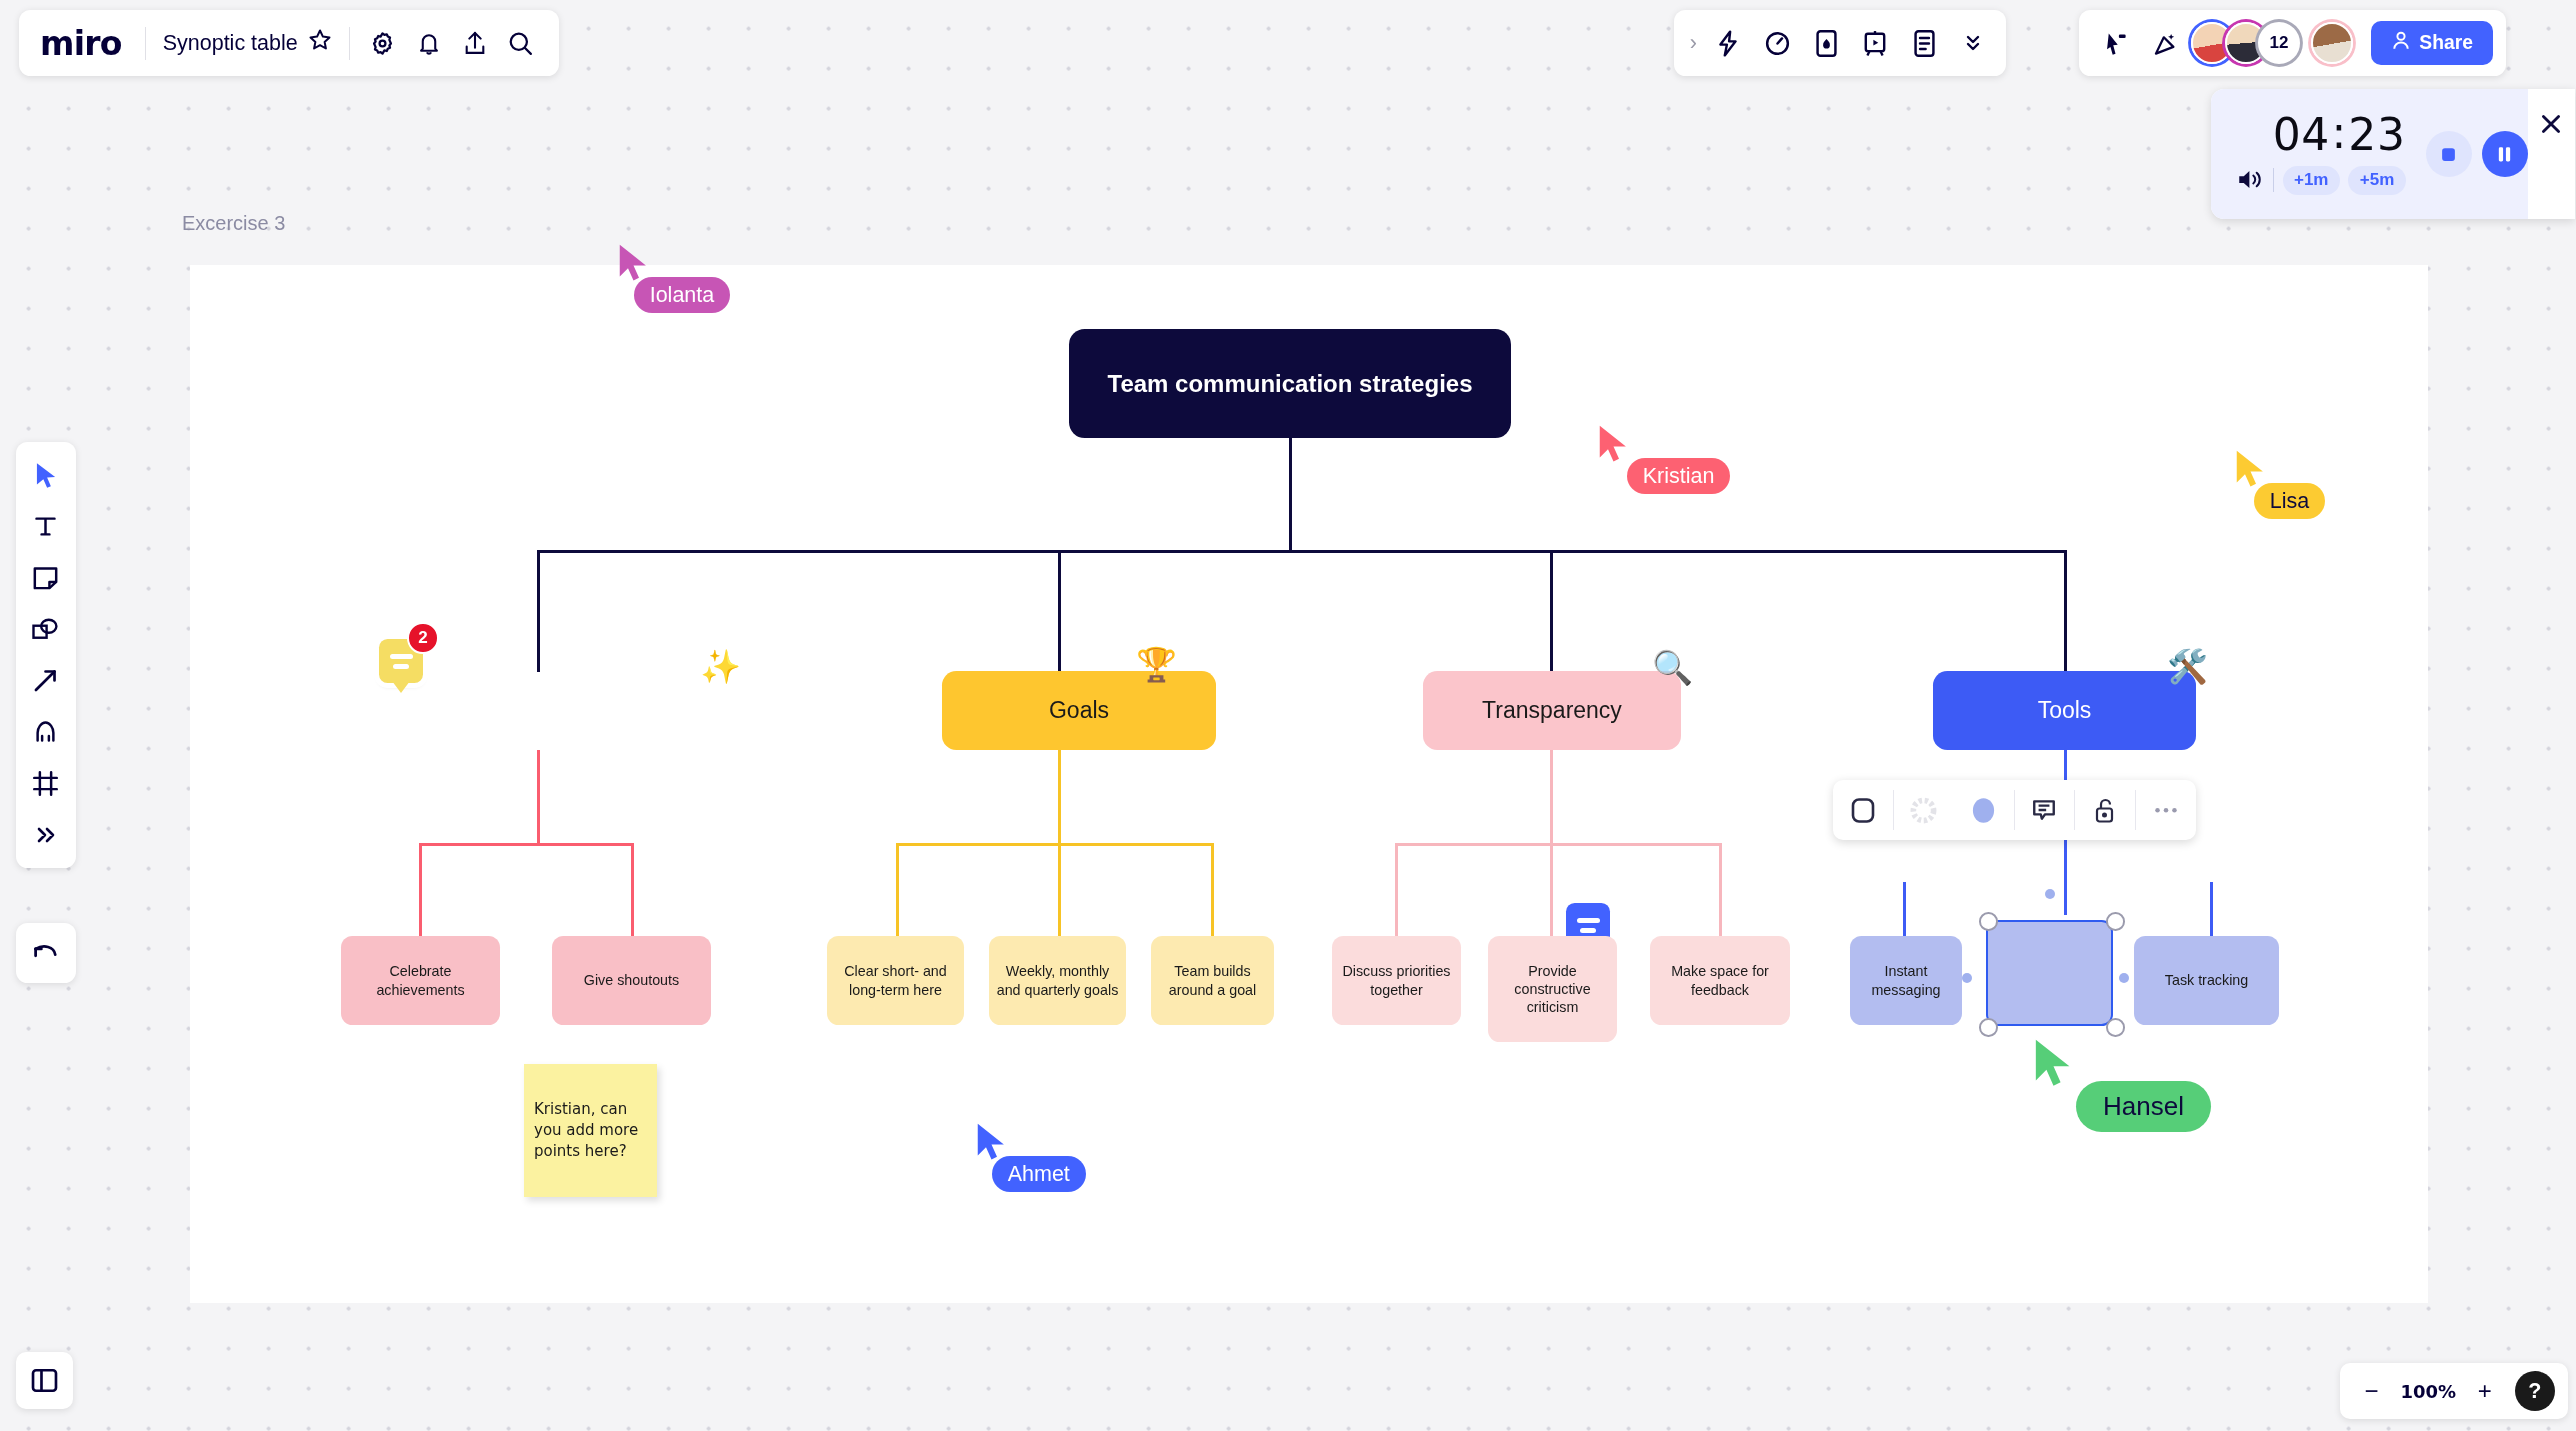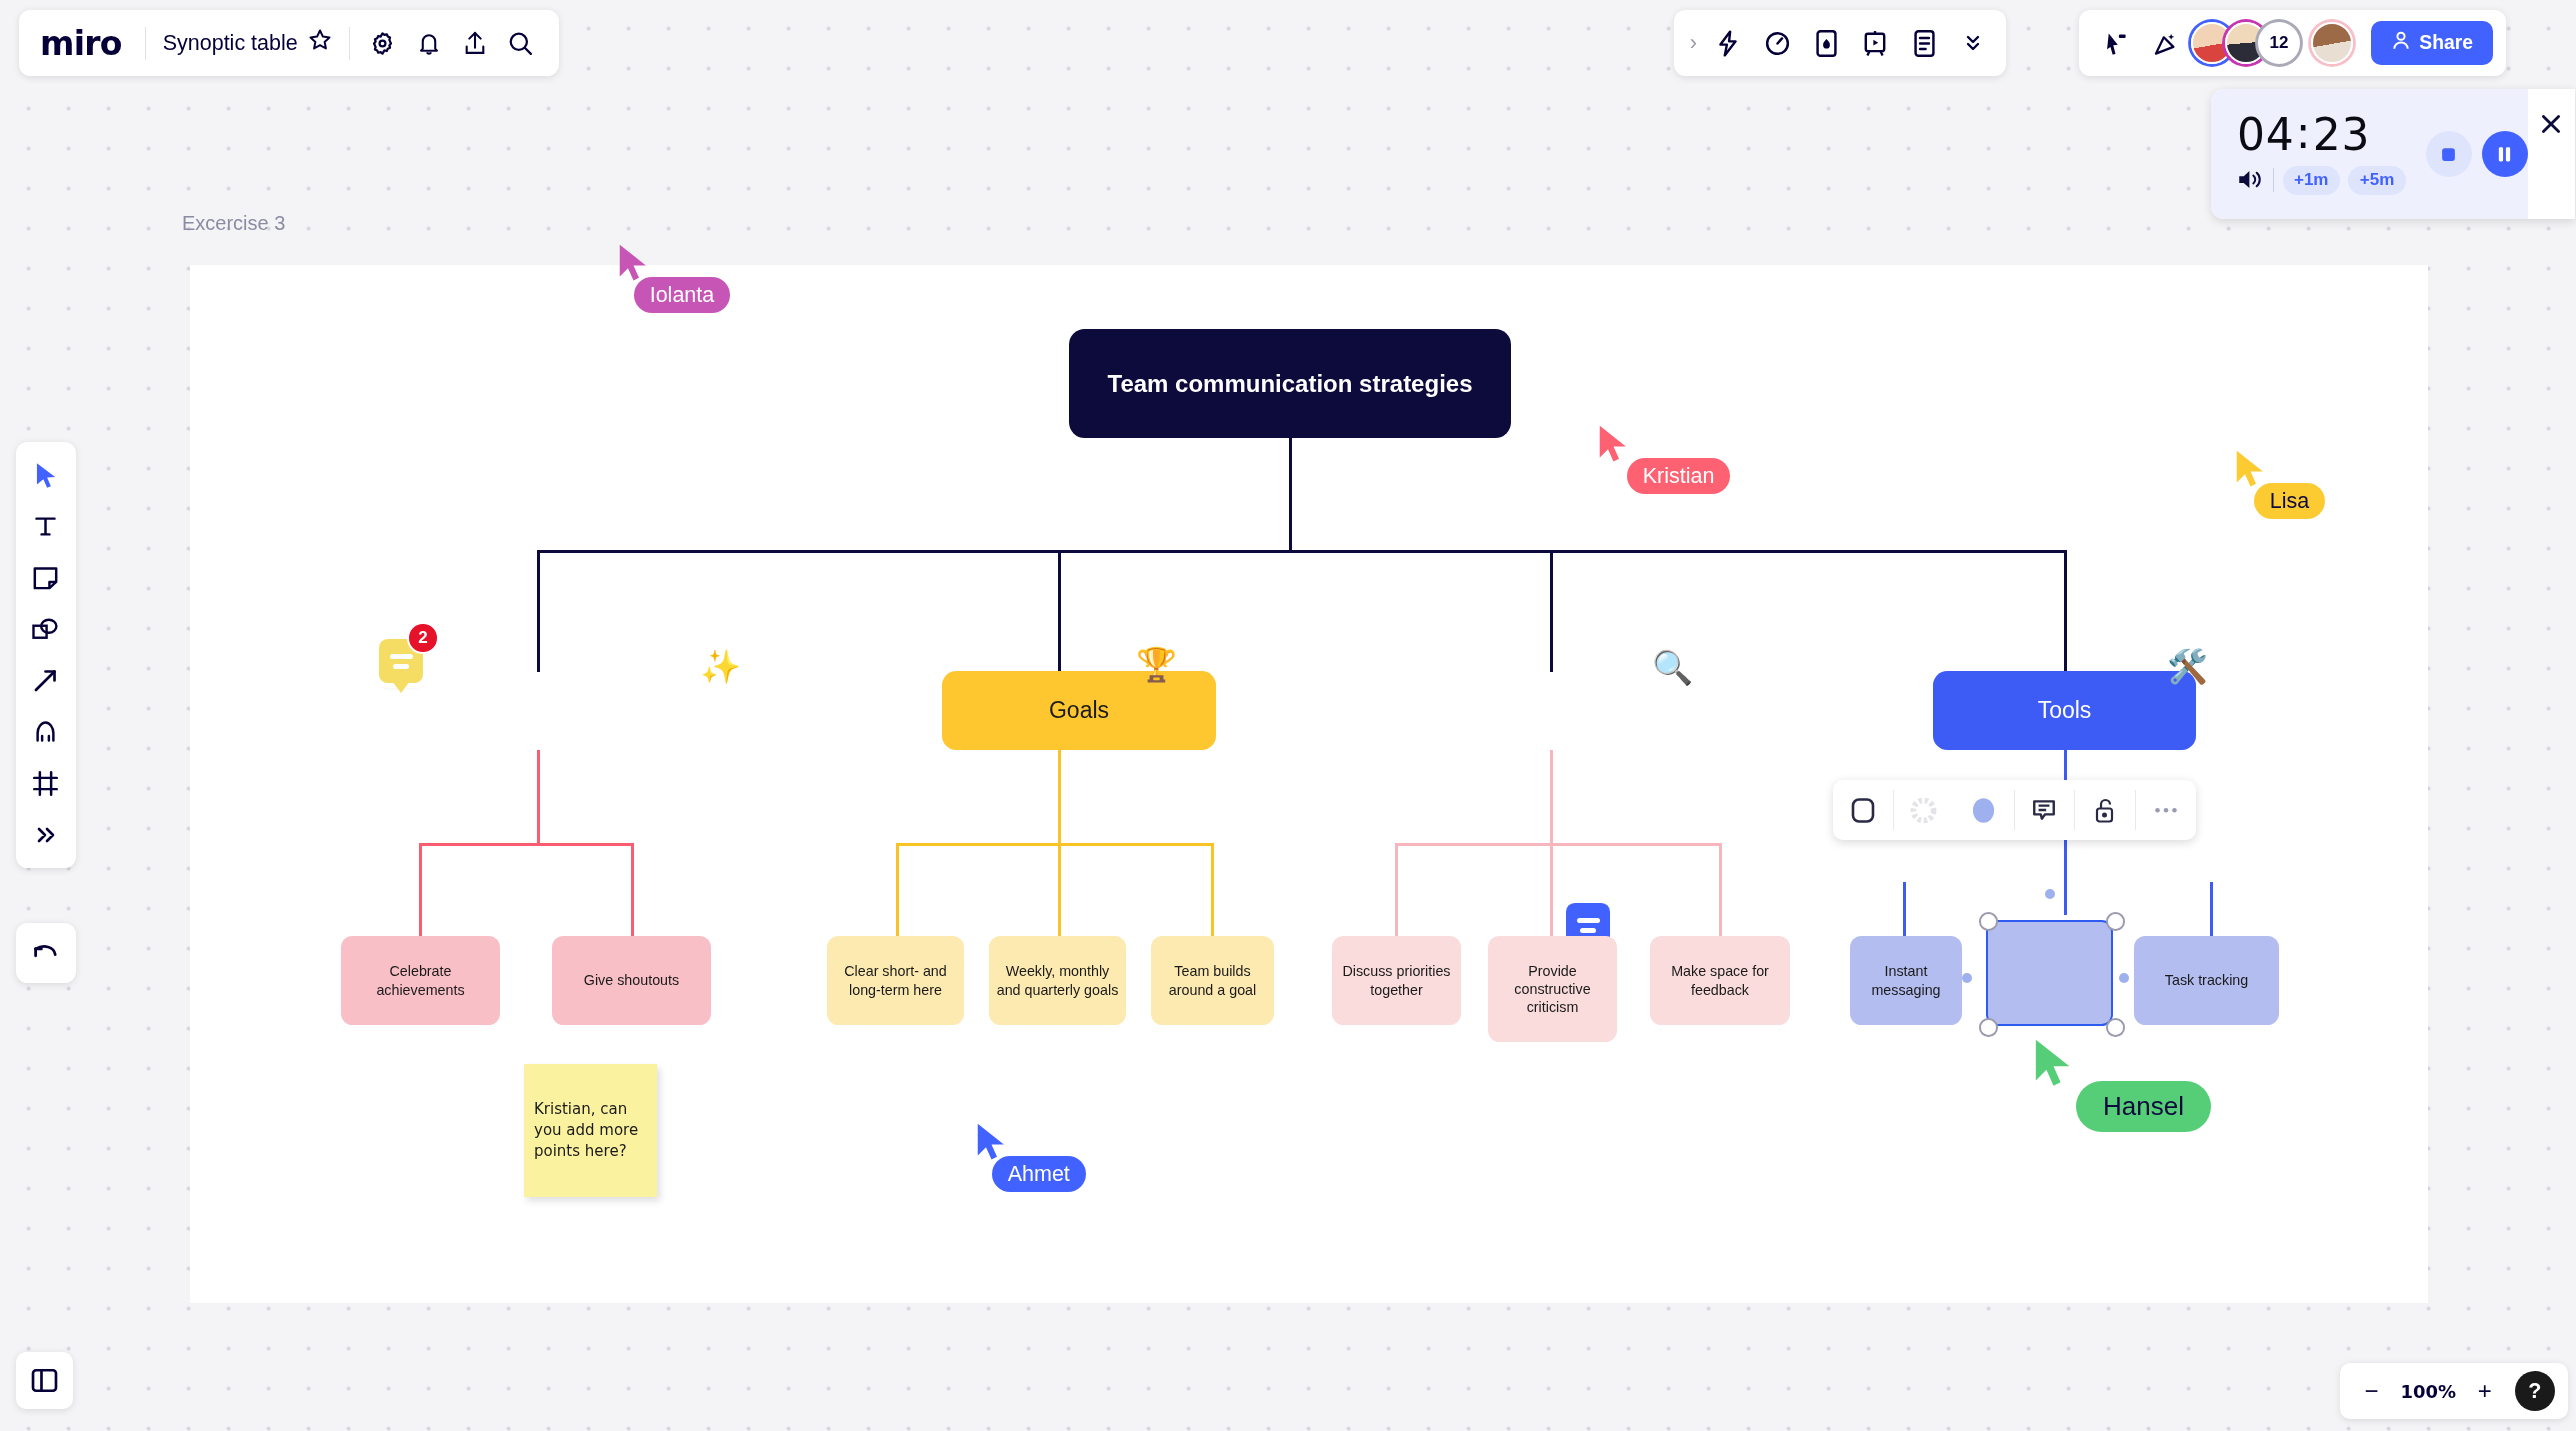--- a/index.html
+++ b/index.html
@@ -97,21 +97,21 @@
     background: #fff;
     border-radius: 13px 0 0 13px;
     box-shadow: 0 2.1px 10px rgba(0,0,0,.12);
     display: flex; align-items: stretch;
   }
   .timer-body {
     background: #eef0fe;
     border-radius: 13px 0 0 13px;
     flex: 1; display: flex; align-items: center; padding-left: 26px; gap: 7.2px;
   }
-  .timer-col { display: flex; flex-direction: column; gap: 0; }
+  .timer-col { display: flex; flex-direction: column; gap: 0; align-items: flex-end; }
   .timer-time {
     font-size: 44px; color: #0b0b14; letter-spacing: 0.7px;
     font-family: "DejaVu Sans", sans-serif; font-weight: 400;
     line-height: 1;
   }
   .timer-time .colon { color:#0b0b14; padding:0 1.4px; position:relative; top:-2.9px;}
   .timer-sub { display: flex; align-items: center; gap: 8.6px; margin-top: 8.6px; }
   .pill {
     background: #dfe4fd; color: #4262ff;
     border-radius: 715px; padding: 4.3px 11.4px;
@@ -308,20 +308,21 @@
   <div class="edge c-pink" style="left:1550px;top:843px;width:2.9px;height:93px;"></div>
   <div class="edge c-pink" style="left:1719px;top:843px;width:2.9px;height:93px;"></div>
 
   <div class="edge c-blue" style="left:2064px;top:750px;width:2.9px;height:165px;"></div>
   <div class="edge c-blue" style="left:1903px;top:882px;width:2.9px;height:57px;"></div>
   <div class="edge c-blue" style="left:2210px;top:882px;width:2.9px;height:57px;"></div>
 
   <div class="node root" style="left:1069px;top:329px;width:442px;height:109px;padding:0 26px;">Team communication strategies</div>
 
   <div class="node lvl1" style="left:942px;top:671px;width:274px;height:79px;background:#fec62f;">Goals</div>
+  <div class="node lvl1" style="left:1423px;top:671px;width:258px;height:79px;background:#fbc5cb;">Transparency</div>
   <div class="node lvl1" style="left:1933px;top:671px;width:263px;height:79px;background:#3d5bf5;color:#fff;">Tools</div>
 
   <div class="sticker" style="left:700px;top:650px;">✨</div>
   <div class="sticker" style="left:1136px;top:648px;">🏆</div>
   <div class="sticker" style="left:1652px;top:651px;">🔍</div>
   <div class="sticker" style="left:2167px;top:650px;">🛠️</div>
 
   <div class="cbadge" style="left:379px;top:639px;">
     <span class="bar"></span>
     <span class="bar s"></span>

